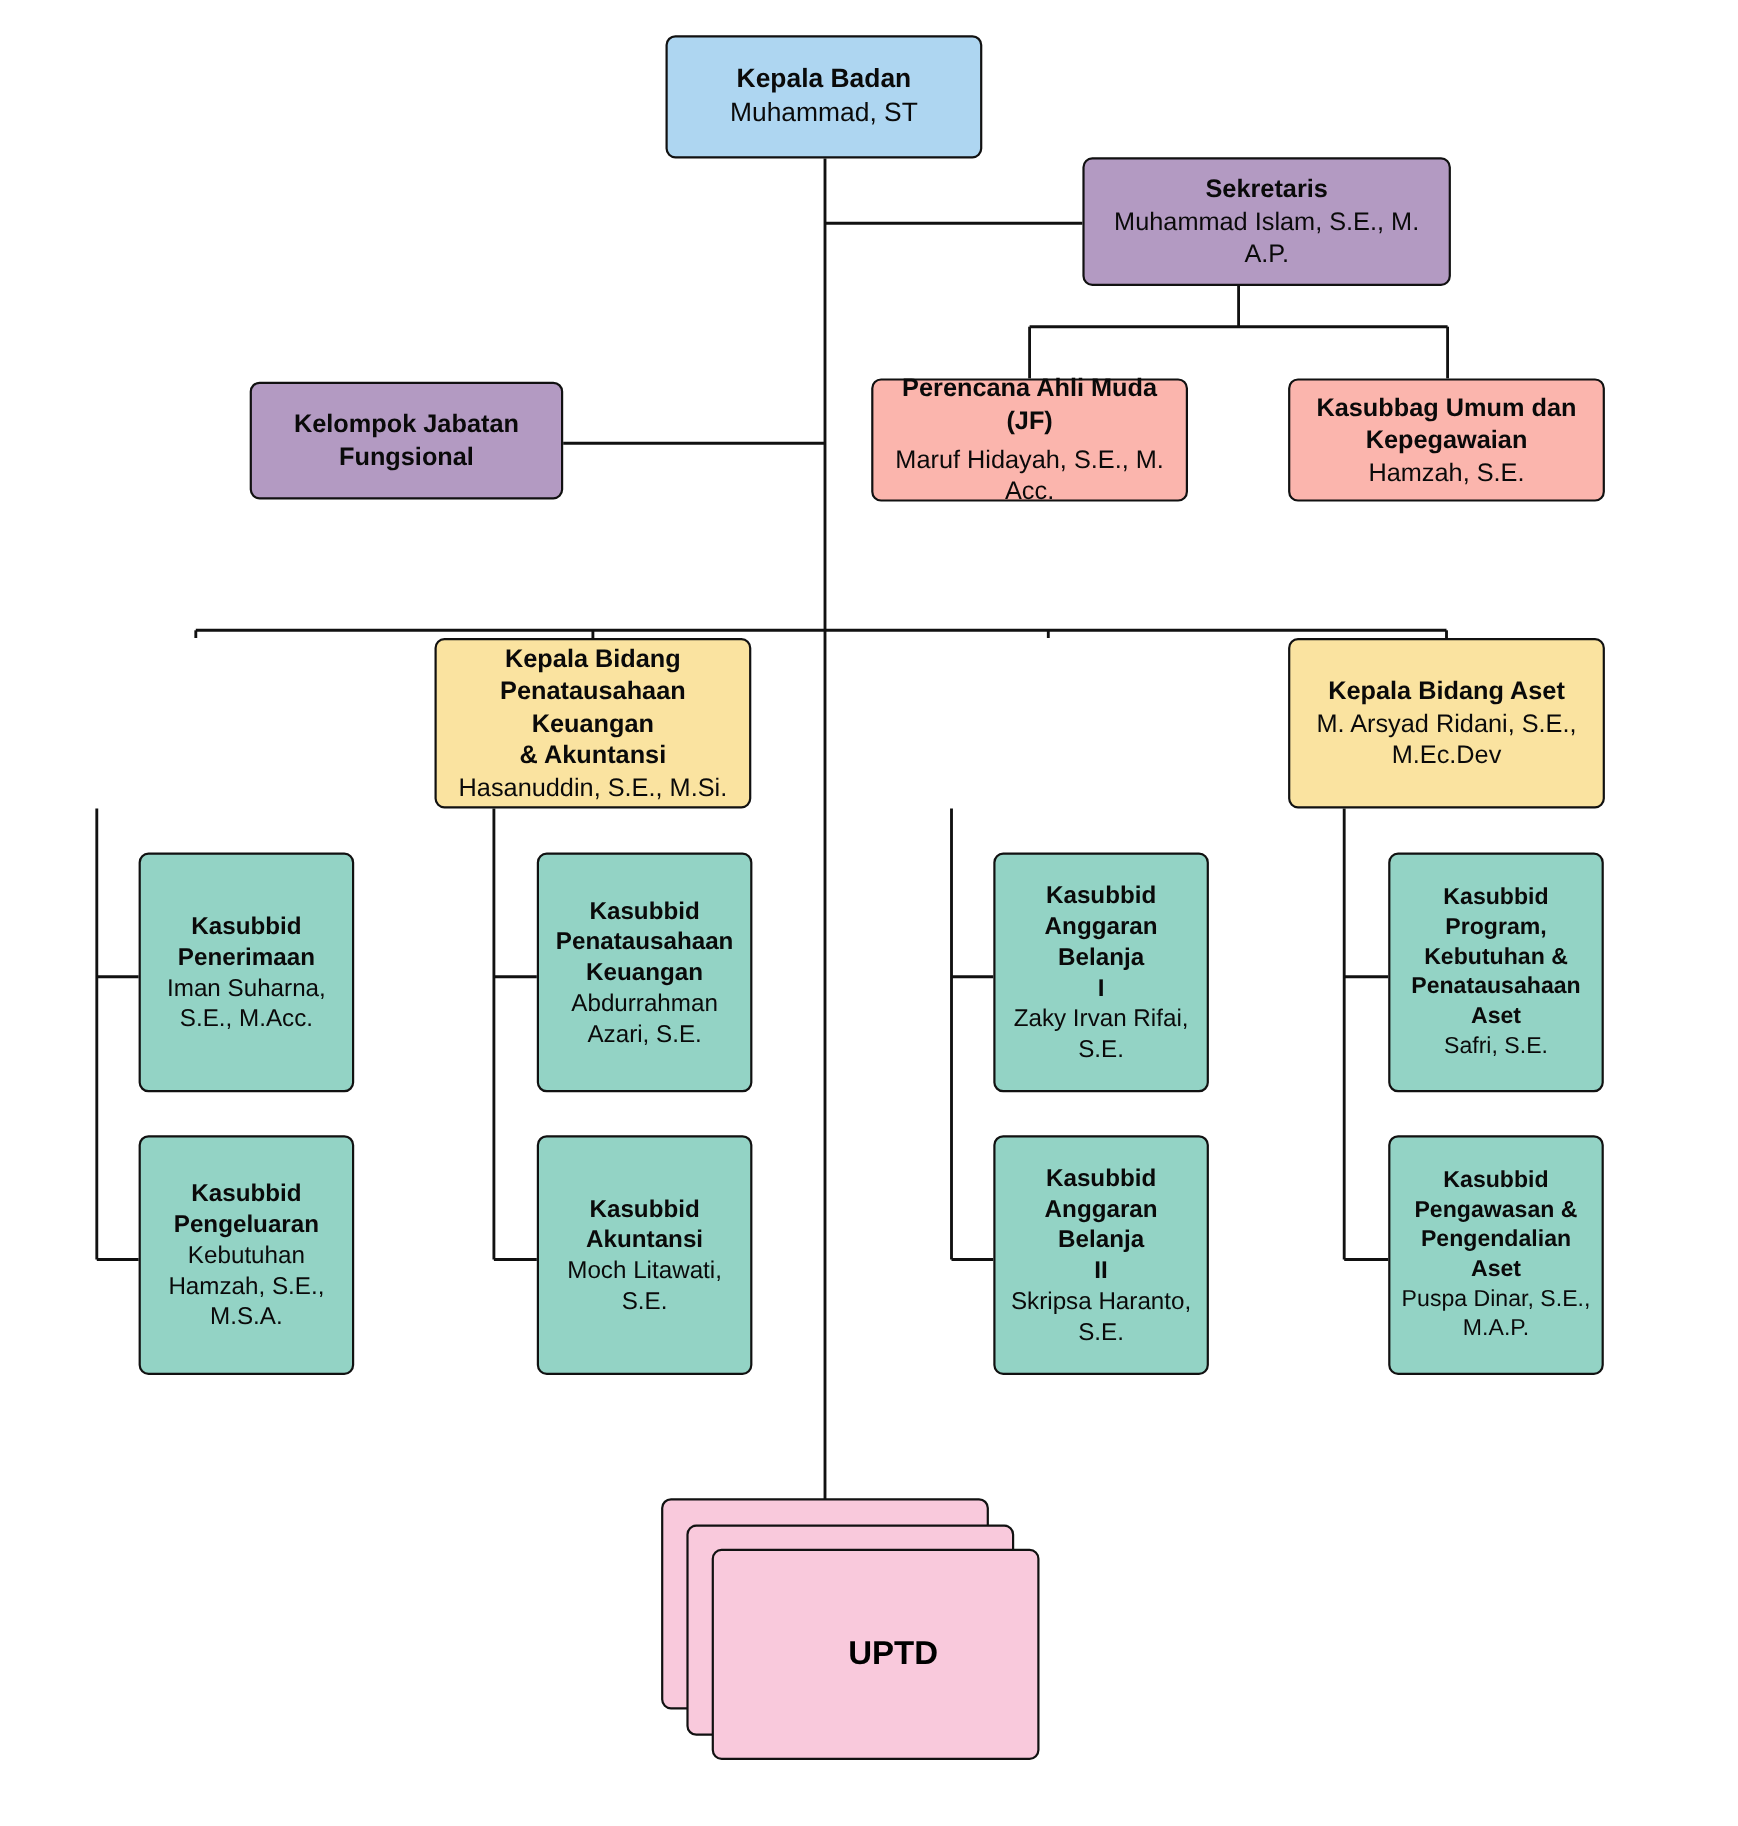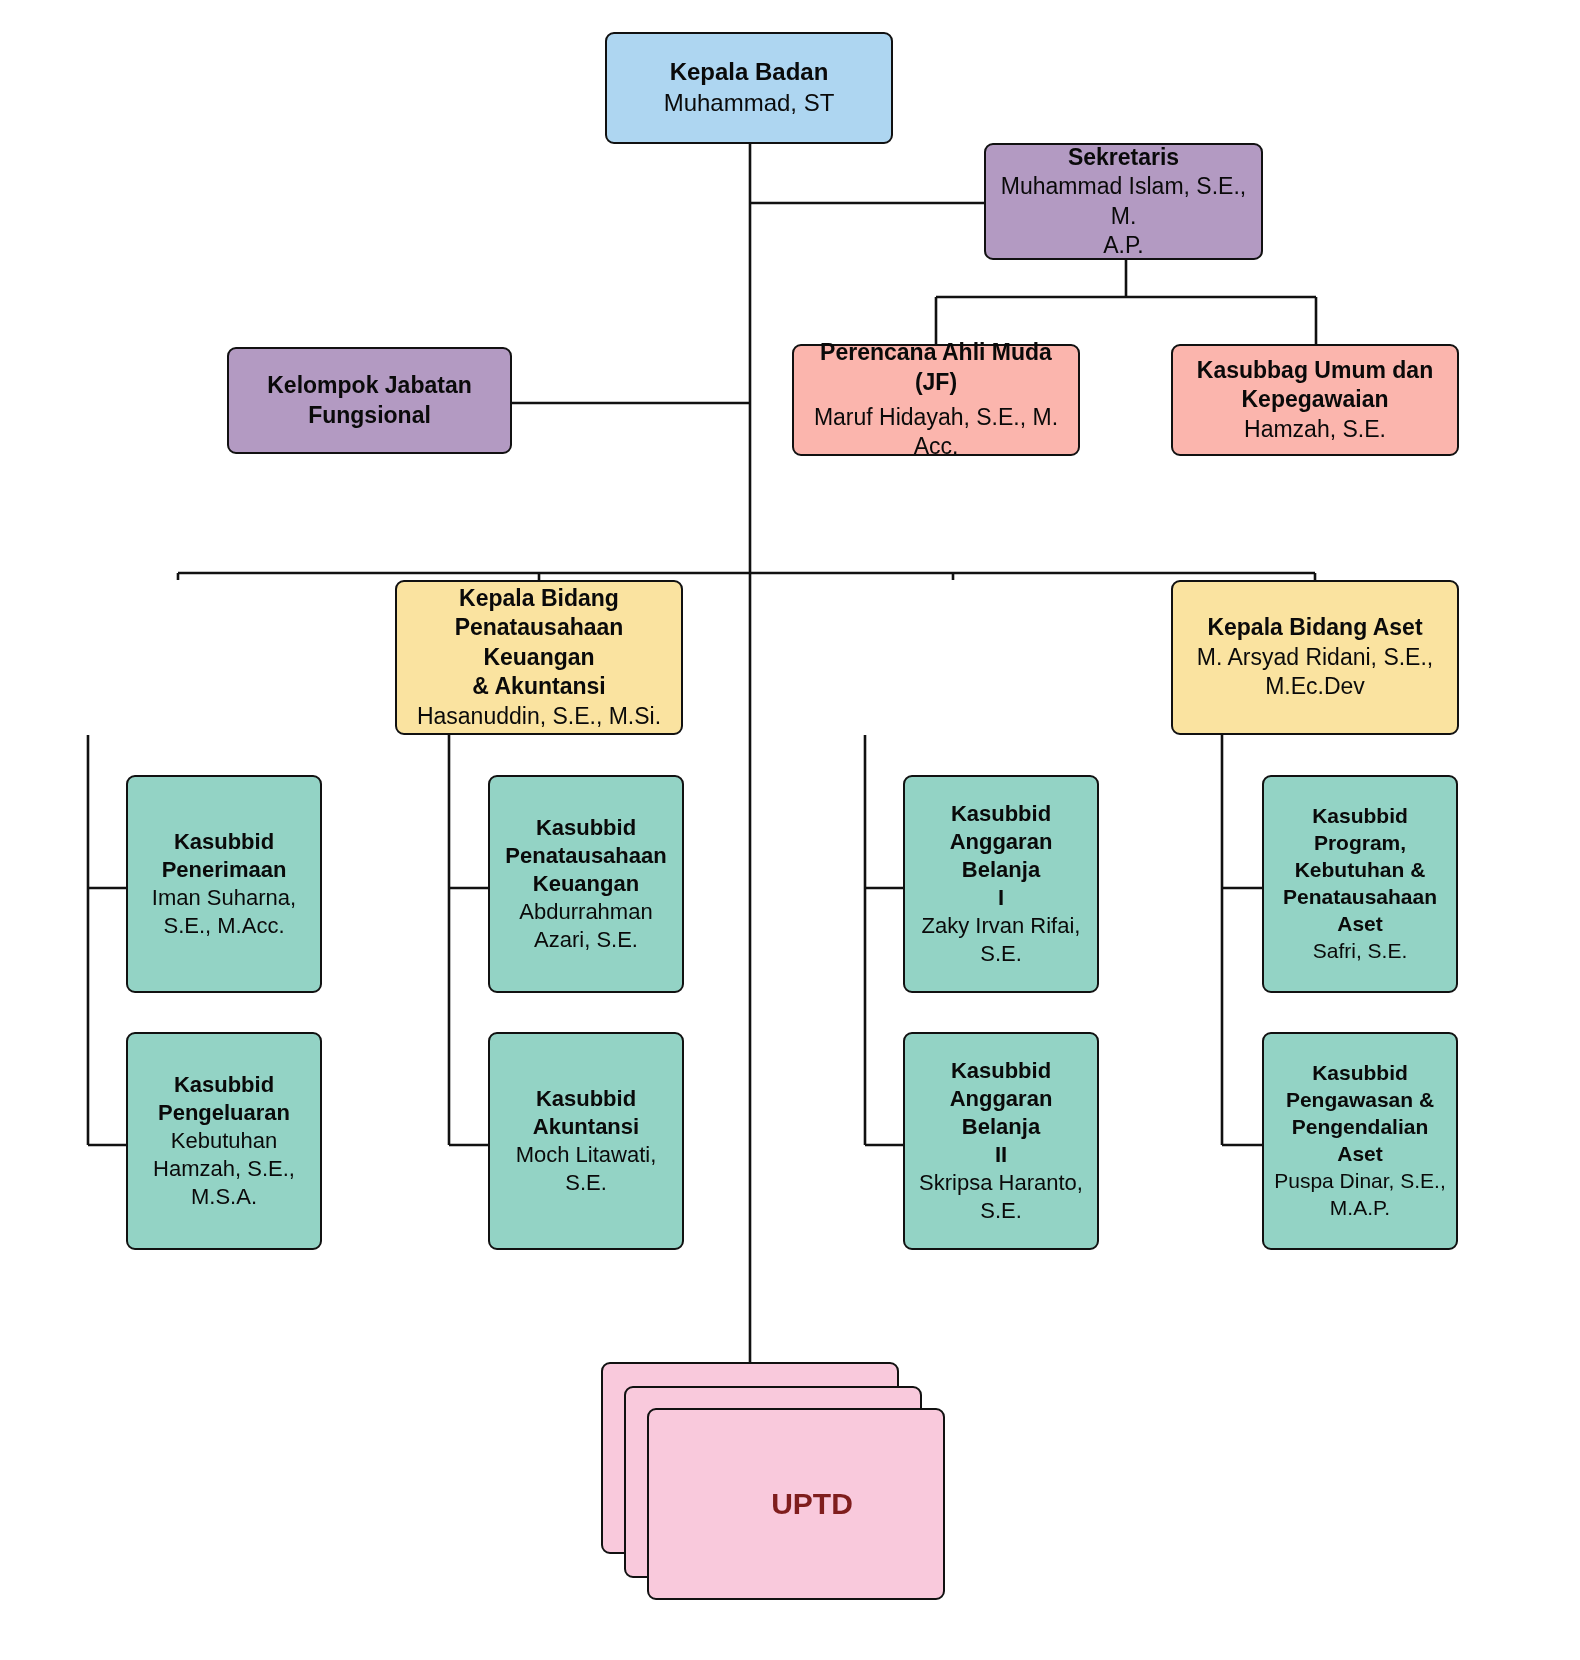--- a/index.html
+++ b/index.html
@@ -58,21 +58,21 @@
     border-radius: 9px;
     background: #f9c9dc;
   }
   .uptd-label {
     position: absolute;
     display: flex;
     align-items: center;
     justify-content: center;
     font-size: 30px;
     font-weight: bold;
-    color: #7f1d1d;
+    color: #000000;
     padding-left: 32px;
   }
 </style>
 </head>
 <body>
 
 <div id="chart-root">
 
   <svg id="wires" viewBox="0 0 1580 1660" width="1580" height="1660">
     <g fill="none" stroke="#111111" stroke-width="2.6" stroke-linecap="butt" stroke-linejoin="round">
@@ -110,21 +110,21 @@
       <path d="M 1222 888 L 1262 888"></path>
       <path d="M 1222 1145 L 1262 1145"></path>
     </g>
   </svg>
 
   <div class="node c-blue f24" style="left:605px; top:32px; width:288px; height:112px;">
     <div class="title">Kepala Badan</div>
     <div class="person">Muhammad, ST</div>
   </div>
 
-  <div class="node c-purple f23" style="left:984px; top:143px; width:279px; height:117px;">
+  <div class="node c-purple f23" style="left:984px; top:143px; width:335px; height:117px;">
     <div class="title">Sekretaris</div>
     <div class="person">Muhammad Islam, S.E., M.</div>
     <div class="person">A.P.</div>
   </div>
 
   <div class="node c-purple f23" style="left:227px; top:347px; width:285px; height:107px;">
     <div class="title">Kelompok Jabatan</div>
     <div class="title">Fungsional</div>
   </div>
 

